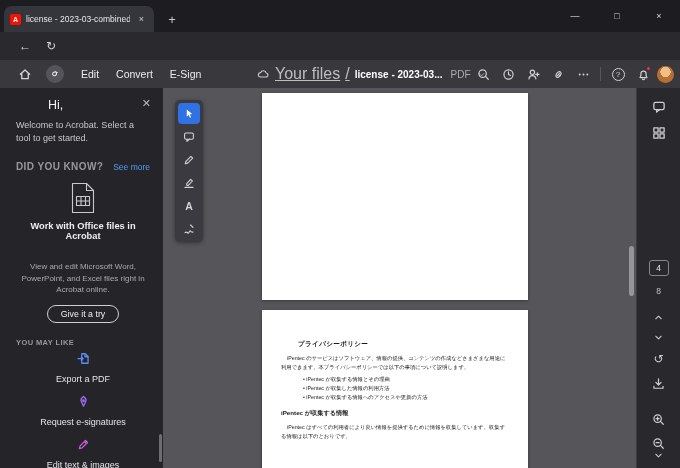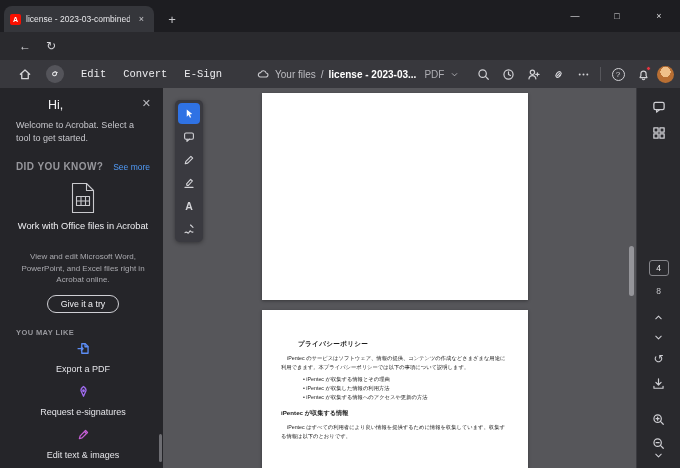--- a/index.html
+++ b/index.html
@@ -43,24 +43,24 @@
   .tb-ic { width:20px; height:20px; display:flex; align-items:center; justify-content:center; color:#cfcfd4; }
   .avatar-sm { width:16px; height:16px; border-radius:50%;
                background:radial-gradient(circle at 50% 35%, #f0c08a 0 36%, #c77d3c 37% 100%); }
 
   
   .appheader { position:absolute; left:0; top:60px; right:0; height:28px; background:#38383d;
                display:flex; align-items:center; }
   .home-ic { margin-left:18px; color:#d6d6da; }
   .logo-circle { margin-left:14px; width:18px; height:18px; border-radius:50%; background:#54545a;
                  display:flex; align-items:center; justify-content:center; color:#e8e8ea; }
-  .menu-item { font-size:10.5px; color:#ececef; margin-left:17px;font-family:Liberation Mono, monospace; }
+  .menu-item { font-size:10.5px; color:#ececef; margin-left:17px; }
   .breadcrumb { position:absolute; left:256px; top:60px; height:28px; display:flex; align-items:center; gap:5px; }
   .bc-cloud { color:#c9c9cd; }
-  .bc-root { font-size:10px; color:#bdbdc2; }
+  .bc-root { font-size:16px; color:#bdbdc2;text-decoration:underline; }
   .bc-name { font-size:10px; color:#ffffff; font-weight:bold; }
   .bc-type { font-size:10px; color:#aeaeb3; margin-left:3px; }
   .bc-chev { color:#bdbdc2; margin-left:1px; }
   .appheader-right { position:absolute; right:6px; top:60px; height:28px; display:flex; align-items:center; gap:3px; }
   .hd-ic { width:22px; height:22px; display:flex; align-items:center; justify-content:center; color:#d2d2d6;
            border-radius:4px; position:relative; }
   .hd-divider { width:1px; height:14px; background:#56565b; margin:0 3px; }
   .q-circle { width:13px; height:13px; border:1px solid #d2d2d6; border-radius:50%; font-size:8px;
               display:flex; align-items:center; justify-content:center; color:#d2d2d6; }
   .bell-dot { position:absolute; right:3px; top:3px; width:5px; height:5px; background:#e5343f;
@@ -72,21 +72,21 @@
   .panel { position:absolute; left:0; top:88px; width:163px; bottom:0; background:#252529; overflow:hidden; }
   .panel-inner { padding:10px 13px 0 16px; }
   .hi { font-size:12.5px; font-weight:normal; color:#f2f2f4;margin-left:32px; }
   .panel-close { position:absolute; right:12px; top:10px; color:#b9b9be; font-size:11px; line-height:1; }
   .welcome { margin-top:7px; font-size:9px; line-height:1.45; color:#c7c7cc; width:126px; }
   .dyk-row { margin-top:16px; display:flex; justify-content:space-between; align-items:center; }
   .dyk { font-size:10px; letter-spacing:.4px; color:#97979c; font-weight:bold; }
   .see-more { font-size:8.5px; color:#519bf7; }
   .promo { margin-top:10px; text-align:center; }
   .promo-icon { display:flex; justify-content:center; color:#c9c9cd; }
-  .promo-title { margin-top:7px; font-size:9.3px; font-weight:normal; color:#eeeef1; }
+  .promo-title { margin-top:7px; font-size:9.3px; font-weight:bold; color:#eeeef1; }
   .promo-body { margin-top:20px; font-size:8px; line-height:1.45; color:#a9a9ae; padding:0 2px; }
   .cta { display:inline-block; margin-top:9px; border:1px solid #cfcfd4; border-radius:12px; padding:3px 13px;
          font-size:8.8px; color:#f0f0f3; background:transparent; }
   .yml { margin-top:15px; font-size:7.5px; letter-spacing:.4px; color:#97979c; font-weight:bold; }
   .sug { display:flex; align-items:center; gap:9px; padding:5.5px 0;flex-direction:column; }
   .sug-ic { width:13px; height:13px; flex:none; }
   .sug-label { font-size:9px; color:#e4e4e8; white-space:nowrap; }
   .panel-scroll { position:absolute; right:1px; bottom:6px; width:3px; height:28px; background:#6d6d72; border-radius:2px; }
 
   

